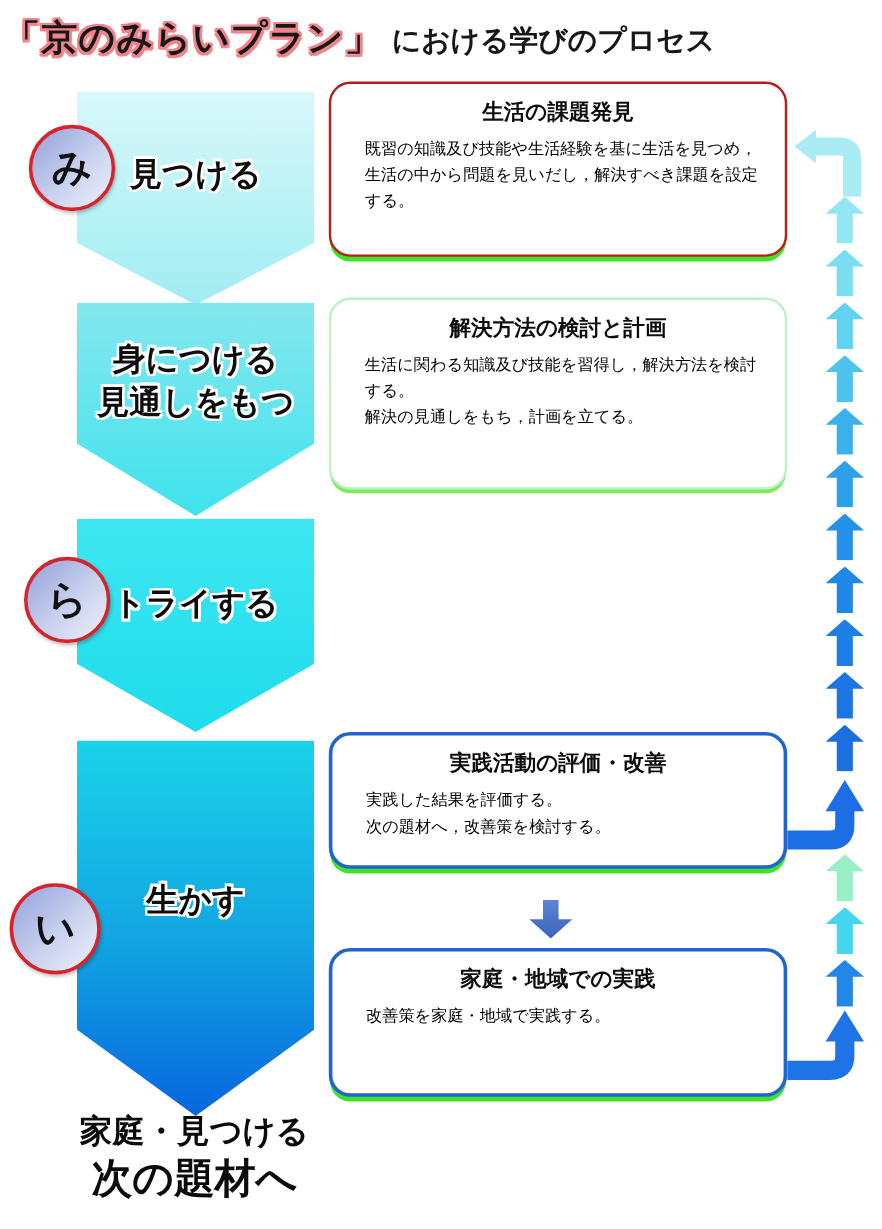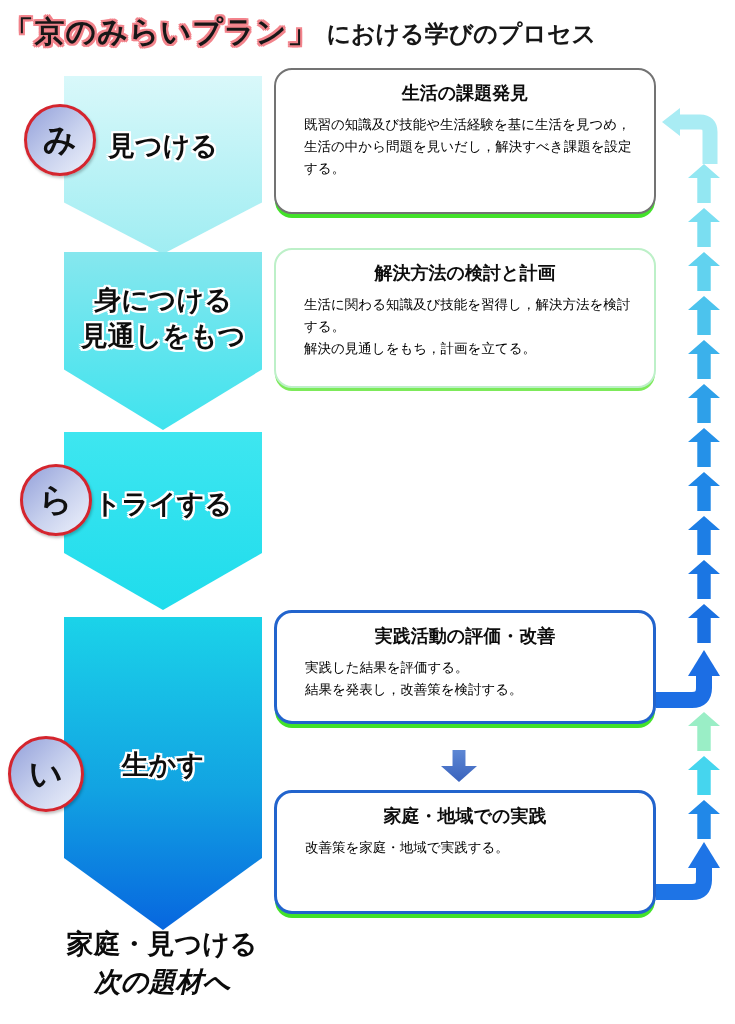--- a/index.html
+++ b/index.html
@@ -23,41 +23,41 @@
          clip-path:polygon(0 0,100% 0,100% 68%,50% 100%,0 68%);}
   .chev4{top:617px;height:313px;background:linear-gradient(180deg,#1bd3e9 0%,#12a3e2 55%,#0766df 100%);
          clip-path:polygon(0 0,100% 0,100% 77%,50% 100%,0 77%);}
   .chev-label{position:absolute;left:0;width:100%;text-align:center;font-weight:800;
     font-size:27px;line-height:36px;color:#0d0d0d;
     text-shadow:-2px -2px 0 #fff,2px -2px 0 #fff,-2px 2px 0 #fff,2px 2px 0 #fff,
                 0 -2px 0 #fff,0 2px 0 #fff,-2px 0 0 #fff,2px 0 0 #fff;}
   .chev1 .chev-label{top:52px;}
   .chev2 .chev-label{top:30px;}
   .chev3 .chev-label{top:54px;}
-  .chev4 .chev-label{top:130px;text-align:center;}
+  .chev4 .chev-label{top:116px;text-align:center;}
 
   
   .badge{position:absolute;border-radius:50%;border:3px solid #d4252e;
     background:linear-gradient(135deg,#93a0da 0%,#c9d2ee 55%,#eef1fb 100%);
     display:flex;align-items:center;justify-content:center;
     font-size:33px;font-weight:bold;color:#101010;box-shadow:1px 2px 3px rgba(0,0,0,.25);}
   .badge-mi{left:24px;top:104px;width:66px;height:66px;}
   .badge-ra{left:20px;top:464px;width:66px;height:66px;}
   .badge-i {left:8px; top:736px;width:70px;height:70px;}
 
   
   .card{position:absolute;left:274px;width:382px;background:#fff;border-radius:18px;box-sizing:border-box;}
   .card h3{margin:11px 8px 0;text-align:center;font-size:18px;font-weight:bold;color:#0d0d0d;}
   .card p{margin:9px 22px 0 28px;font-size:13.5px;line-height:1.62;color:#000000;white-space:pre-line;}
-  .card-green {border:2px solid #737373;box-shadow:0 5px 0 -1px #43e22a;}
+  .card-green {border:2px solid #b91c1c;box-shadow:0 5px 0 -1px #43e22a;}
   .card-green2{border:2px solid #bdf0c8;box-shadow:0 4px 0 -1px #7dea5a;}
   .card-cyan  {border:2px solid #3fe0df;box-shadow:0 5px 0 -1px #3fe02a;}
   .card-blue  {border:3px solid #2264cd;box-shadow:0 5px 0 -1px #43e22a;}
   .card1{top:68px;height:146px;}
-  .card2{top:248px;height:140px;}
+  .card2{top:248px;height:160px;}
   .card3{top:432px;height:160px;}
   .card4{top:610px;height:114px;}
   .card5{top:790px;height:124px;}
 
   
   .down-arrow{position:absolute;left:441px;top:750px;width:36px;height:32px;
     background:linear-gradient(180deg,#5d87d4,#3a63bd);
     clip-path:polygon(32% 0,68% 0,68% 50%,100% 50%,50% 100%,0 50%,32% 50%);}
 
   
@@ -68,21 +68,21 @@
     clip-path:polygon(50% 0,100% 36%,71% 36%,71% 100%,29% 100%,29% 36%,0 36%);}
   .elbow{position:absolute;}
   .elbow-top{left:660px;top:106px;}
   .elbow-eval{left:656px;top:646px;}
   .elbow-home{left:656px;top:838px;}
 
   
   .footer{position:absolute;left:12px;top:925px;width:300px;text-align:center;
     font-weight:800;color:#0b0b0b;}
   .footer .f1{font-size:27px;line-height:38px;}
-  .footer .f2{font-size:27px;line-height:38px;font-style:italic;}
+  .footer .f2{font-size:34px;line-height:38px;}
 </style>
 </head>
 <body>
 
 <div class="canvas">
 
   <div class="title-row">
     <span class="title-hl">「京のみらいプラン」</span><span class="title-rest">における学びのプロセス</span>
   </div>
 
@@ -111,21 +111,21 @@
     <p>既習の知識及び技能や生活経験を基に生活を見つめ，生活の中から問題を見いだし，解決すべき課題を設定する。</p>
   </div>
   <div class="card card2 card-green2">
     <h3>解決方法の検討と計画</h3>
     <p>生活に関わる知識及び技能を習得し，解決方法を検討する。
 解決の見通しをもち，計画を立てる。</p>
   </div>
   <div class="card card4 card-blue">
     <h3>実践活動の評価・改善</h3>
     <p>実践した結果を評価する。
-結果を発表し，改善策を検討する。</p>
+次の題材へ，改善策を検討する。</p>
   </div>
   <div class="card card5 card-blue">
     <h3>家庭・地域での実践</h3>
     <p>改善策を家庭・地域で実践する。</p>
   </div>
 
   <div class="down-arrow"></div>
 
   <svg class="elbow elbow-top" width="70" height="58" viewBox="0 0 70 58">
     <path d="M 20 16 H 40 Q 50 16 50 26 V 58" stroke="#a9ecf4" stroke-width="15" fill="none"></path>

